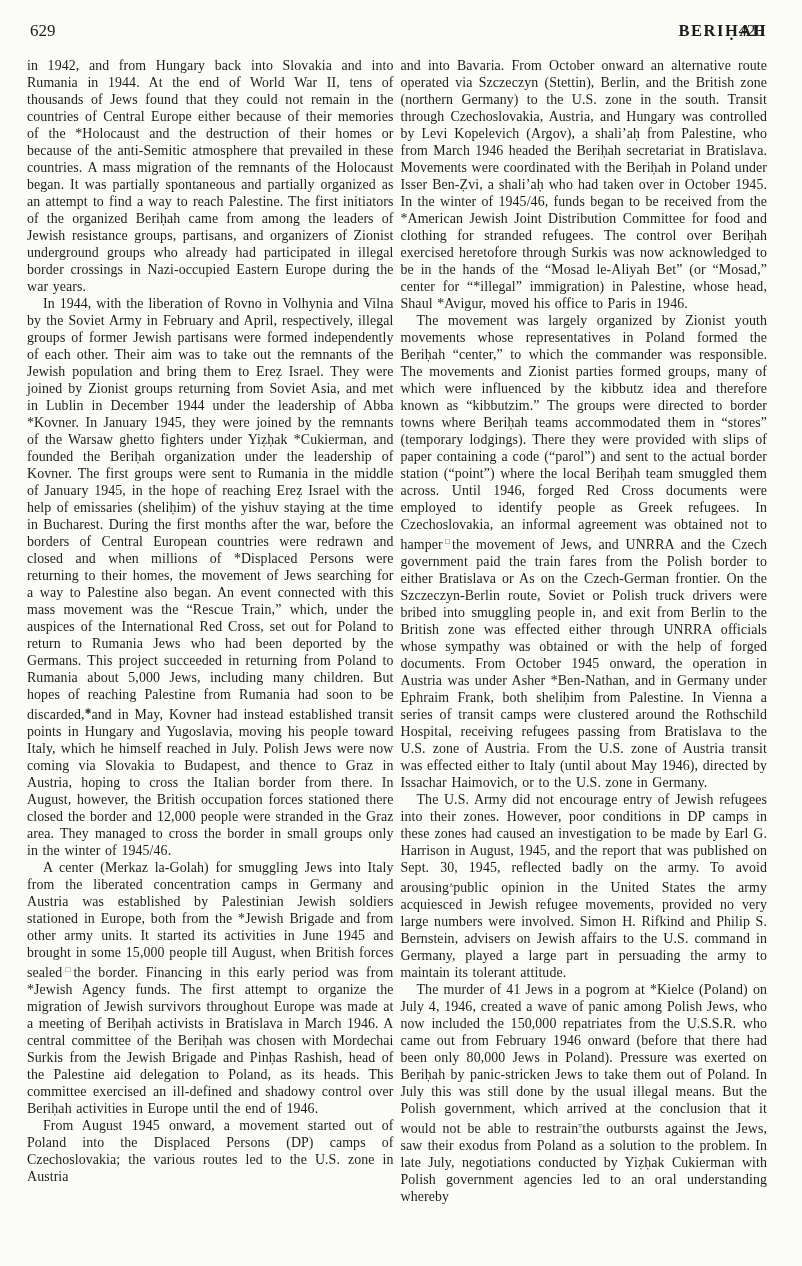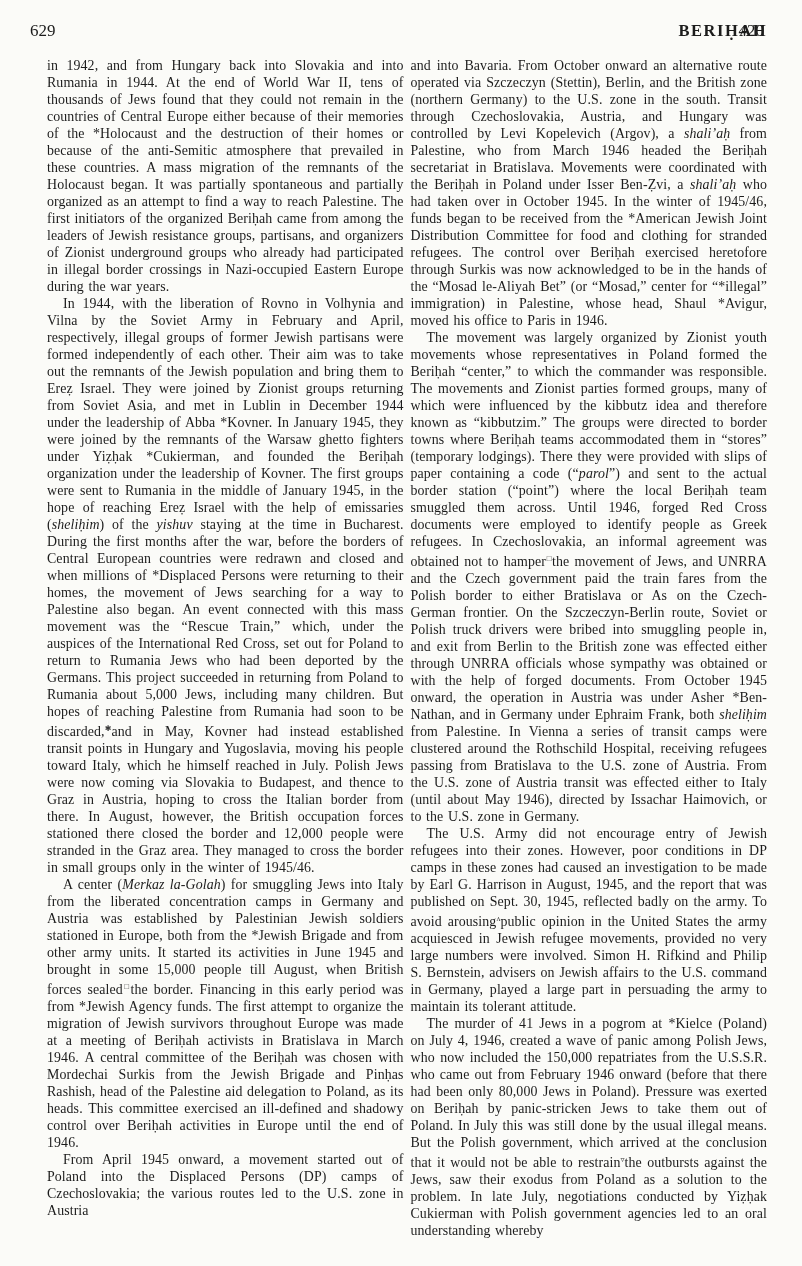--- a/index.html
+++ b/index.html
@@ -43,39 +43,37 @@
     right: 0;
     text-align: right;
     font-weight: bold;
     letter-spacing: 1.5px;
     font-size: 16.5px;
   }
   .columns {
     display: flex;
     gap: 7px;
     margin-top: 15px;
-    margin-left: 20px;
   }
   .col {
     flex: 1 1 0;
     min-width: 0;
   }
   .para {
     margin: 0;
     font-size: 13.9px;
     line-height: 17px;
     text-align: justify;
     letter-spacing: 0.1px;
     word-spacing: 1px;
   }
   .para.indent {
     text-indent: 16px;
   }
   .ital {
-    font-style: italic;
   }
   .artifact {
     font-size: 8px;
     vertical-align: 5px;
     color: #3a3a3a;
     letter-spacing: 0;
   }
 </style>
 </head>
 <body>
@@ -84,21 +82,21 @@
   <div class="page-header">
     <span class="page-num-left">629</span>
     <span class="running-title">BERIḤAH</span>
     <span class="page-num-right">420</span>
   </div>
   <div class="columns">
     <div class="col">
         <p class="para"><span>in 1942, and from Hungary back into Slovakia and into Rumania in 1944. At the end of World War II, tens of thousands of Jews found that they could not remain in the countries of Central Europe either because of their memories of the *Holocaust and the destruction of their homes or because of the anti-Semitic atmosphere that prevailed in these countries. A mass migration of the remnants of the Holocaust began. It was partially spontaneous and partially organized as an attempt to find a way to reach Palestine. The first initiators of the organized Beriḥah came from among the leaders of Jewish resistance groups, partisans, and organizers of Zionist underground groups who already had participated in illegal border crossings in Nazi-occupied Eastern Europe during the war years.</span></p>
         <p class="para indent"><span>In 1944, with the liberation of Rovno in Volhynia and Vilna by the Soviet Army in February and April, respectively, illegal groups of former Jewish partisans were formed independently of each other. Their aim was to take out the remnants of the Jewish population and bring them to Ereẓ Israel. They were joined by Zionist groups returning from Soviet Asia, and met in Lublin in December 1944 under the leadership of Abba *Kovner. In January 1945, they were joined by the remnants of the Warsaw ghetto fighters under Yiẓḥak *Cukierman, and founded the Beriḥah organization under the leadership of Kovner. The first groups were sent to Rumania in the middle of January 1945, in the hope of reaching Ereẓ Israel with the help of emissaries (</span><span class="ital">sheliḥim</span><span>) of the </span><span class="ital">yishuv</span><span> staying at the time in Bucharest. During the first months after the war, before the borders of Central European countries were redrawn and closed and when millions of *Displaced Persons were returning to their homes, the movement of Jews searching for a way to Palestine also began. An event connected with this mass movement was the “Rescue Train,” which, under the auspices of the International Red Cross, set out for Poland to return to Rumania Jews who had been deported by the Germans. This project succeeded in returning from Poland to Rumania about 5,000 Jews, including many children. But hopes of reaching Palestine from Rumania had soon to be discarded,</span><span class="artifact">✱</span><span>and in May, Kovner had instead established transit points in Hungary and Yugoslavia, moving his people toward Italy, which he himself reached in July. Polish Jews were now coming via Slovakia to Budapest, and thence to Graz in Austria, hoping to cross the Italian border from there. In August, however, the British occupation forces stationed there closed the border and 12,000 people were stranded in the Graz area. They managed to cross the border in small groups only in the winter of 1945/46.</span></p>
         <p class="para indent"><span>A center (</span><span class="ital">Merkaz la-Golah</span><span>) for smuggling Jews into Italy from the liberated concentration camps in Germany and Austria was established by Palestinian Jewish soldiers stationed in Europe, both from the *Jewish Brigade and from other army units. It started its activities in June 1945 and brought in some 15,000 people till August, when British forces sealed</span><span class="artifact">□</span><span>the border. Financing in this early period was from *Jewish Agency funds. The first attempt to organize the migration of Jewish survivors throughout Europe was made at a meeting of Beriḥah activists in Bratislava in March 1946. A central committee of the Beriḥah was chosen with Mordechai Surkis from the Jewish Brigade and Pinḥas Rashish, head of the Palestine aid delegation to Poland, as its heads. This committee exercised an ill-defined and shadowy control over Beriḥah activities in Europe until the end of 1946.</span></p>
-        <p class="para indent"><span>From April 1945 onward, a movement started out of Poland into the Displaced Persons (DP) camps of Czechoslovakia; the various routes led to the U.S. zone in Austria</span></p>
+        <p class="para indent"><span>From August 1945 onward, a movement started out of Poland into the Displaced Persons (DP) camps of Czechoslovakia; the various routes led to the U.S. zone in Austria</span></p>
       </div>
     <div class="col">
         <p class="para"><span>and into Bavaria. From October onward an alternative route operated via Szczeczyn (Stettin), Berlin, and the British zone (northern Germany) to the U.S. zone in the south. Transit through Czechoslovakia, Austria, and Hungary was controlled by Levi Kopelevich (Argov), a </span><span class="ital">shali’aḥ</span><span> from Palestine, who from March 1946 headed the Beriḥah secretariat in Bratislava. Movements were coordinated with the Beriḥah in Poland under Isser Ben-Ẓvi, a </span><span class="ital">shali’aḥ</span><span> who had taken over in October 1945. In the winter of 1945/46, funds began to be received from the *American Jewish Joint Distribution Committee for food and clothing for stranded refugees. The control over Beriḥah exercised heretofore through Surkis was now acknowledged to be in the hands of the “Mosad le-Aliyah Bet” (or “Mosad,” center for “*illegal” immigration) in Palestine, whose head, Shaul *Avigur, moved his office to Paris in 1946.</span></p>
         <p class="para indent"><span>The movement was largely organized by Zionist youth movements whose representatives in Poland formed the Beriḥah “center,” to which the commander was responsible. The movements and Zionist parties formed groups, many of which were influenced by the kibbutz idea and therefore known as “kibbutzim.” The groups were directed to border towns where Beriḥah teams accommodated them in “stores” (temporary lodgings). There they were provided with slips of paper containing a code (“</span><span class="ital">parol</span><span>”) and sent to the actual border station (“point”) where the local Beriḥah team smuggled them across. Until 1946, forged Red Cross documents were employed to identify people as Greek refugees. In Czechoslovakia, an informal agreement was obtained not to hamper</span><span class="artifact">□</span><span>the movement of Jews, and UNRRA and the Czech government paid the train fares from the Polish border to either Bratislava or As on the Czech-German frontier. On the Szczeczyn-Berlin route, Soviet or Polish truck drivers were bribed into smuggling people in, and exit from Berlin to the British zone was effected either through UNRRA officials whose sympathy was obtained or with the help of forged documents. From October 1945 onward, the operation in Austria was under Asher *Ben-Nathan, and in Germany under Ephraim Frank, both </span><span class="ital">sheliḥim</span><span> from Palestine. In Vienna a series of transit camps were clustered around the Rothschild Hospital, receiving refugees passing from Bratislava to the U.S. zone of Austria. From the U.S. zone of Austria transit was effected either to Italy (until about May 1946), directed by Issachar Haimovich, or to the U.S. zone in Germany.</span></p>
         <p class="para indent"><span>The U.S. Army did not encourage entry of Jewish refugees into their zones. However, poor conditions in DP camps in these zones had caused an investigation to be made by Earl G. Harrison in August, 1945, and the report that was published on Sept. 30, 1945, reflected badly on the army. To avoid arousing</span><span class="artifact">ʌ</span><span>public opinion in the United States the army acquiesced in Jewish refugee movements, provided no very large numbers were involved. Simon H. Rifkind and Philip S. Bernstein, advisers on Jewish affairs to the U.S. command in Germany, played a large part in persuading the army to maintain its tolerant attitude.</span></p>
         <p class="para indent"><span>The murder of 41 Jews in a pogrom at *Kielce (Poland) on July 4, 1946, created a wave of panic among Polish Jews, who now included the 150,000 repatriates from the U.S.S.R. who came out from February 1946 onward (before that there had been only 80,000 Jews in Poland). Pressure was exerted on Beriḥah by panic-stricken Jews to take them out of Poland. In July this was still done by the usual illegal means. But the Polish government, which arrived at the conclusion that it would not be able to restrain</span><span class="artifact">▿</span><span>the outbursts against the Jews, saw their exodus from Poland as a solution to the problem. In late July, negotiations conducted by Yiẓḥak Cukierman with Polish government agencies led to an oral understanding whereby</span></p>
       </div>
   </div>
 </div>
 

